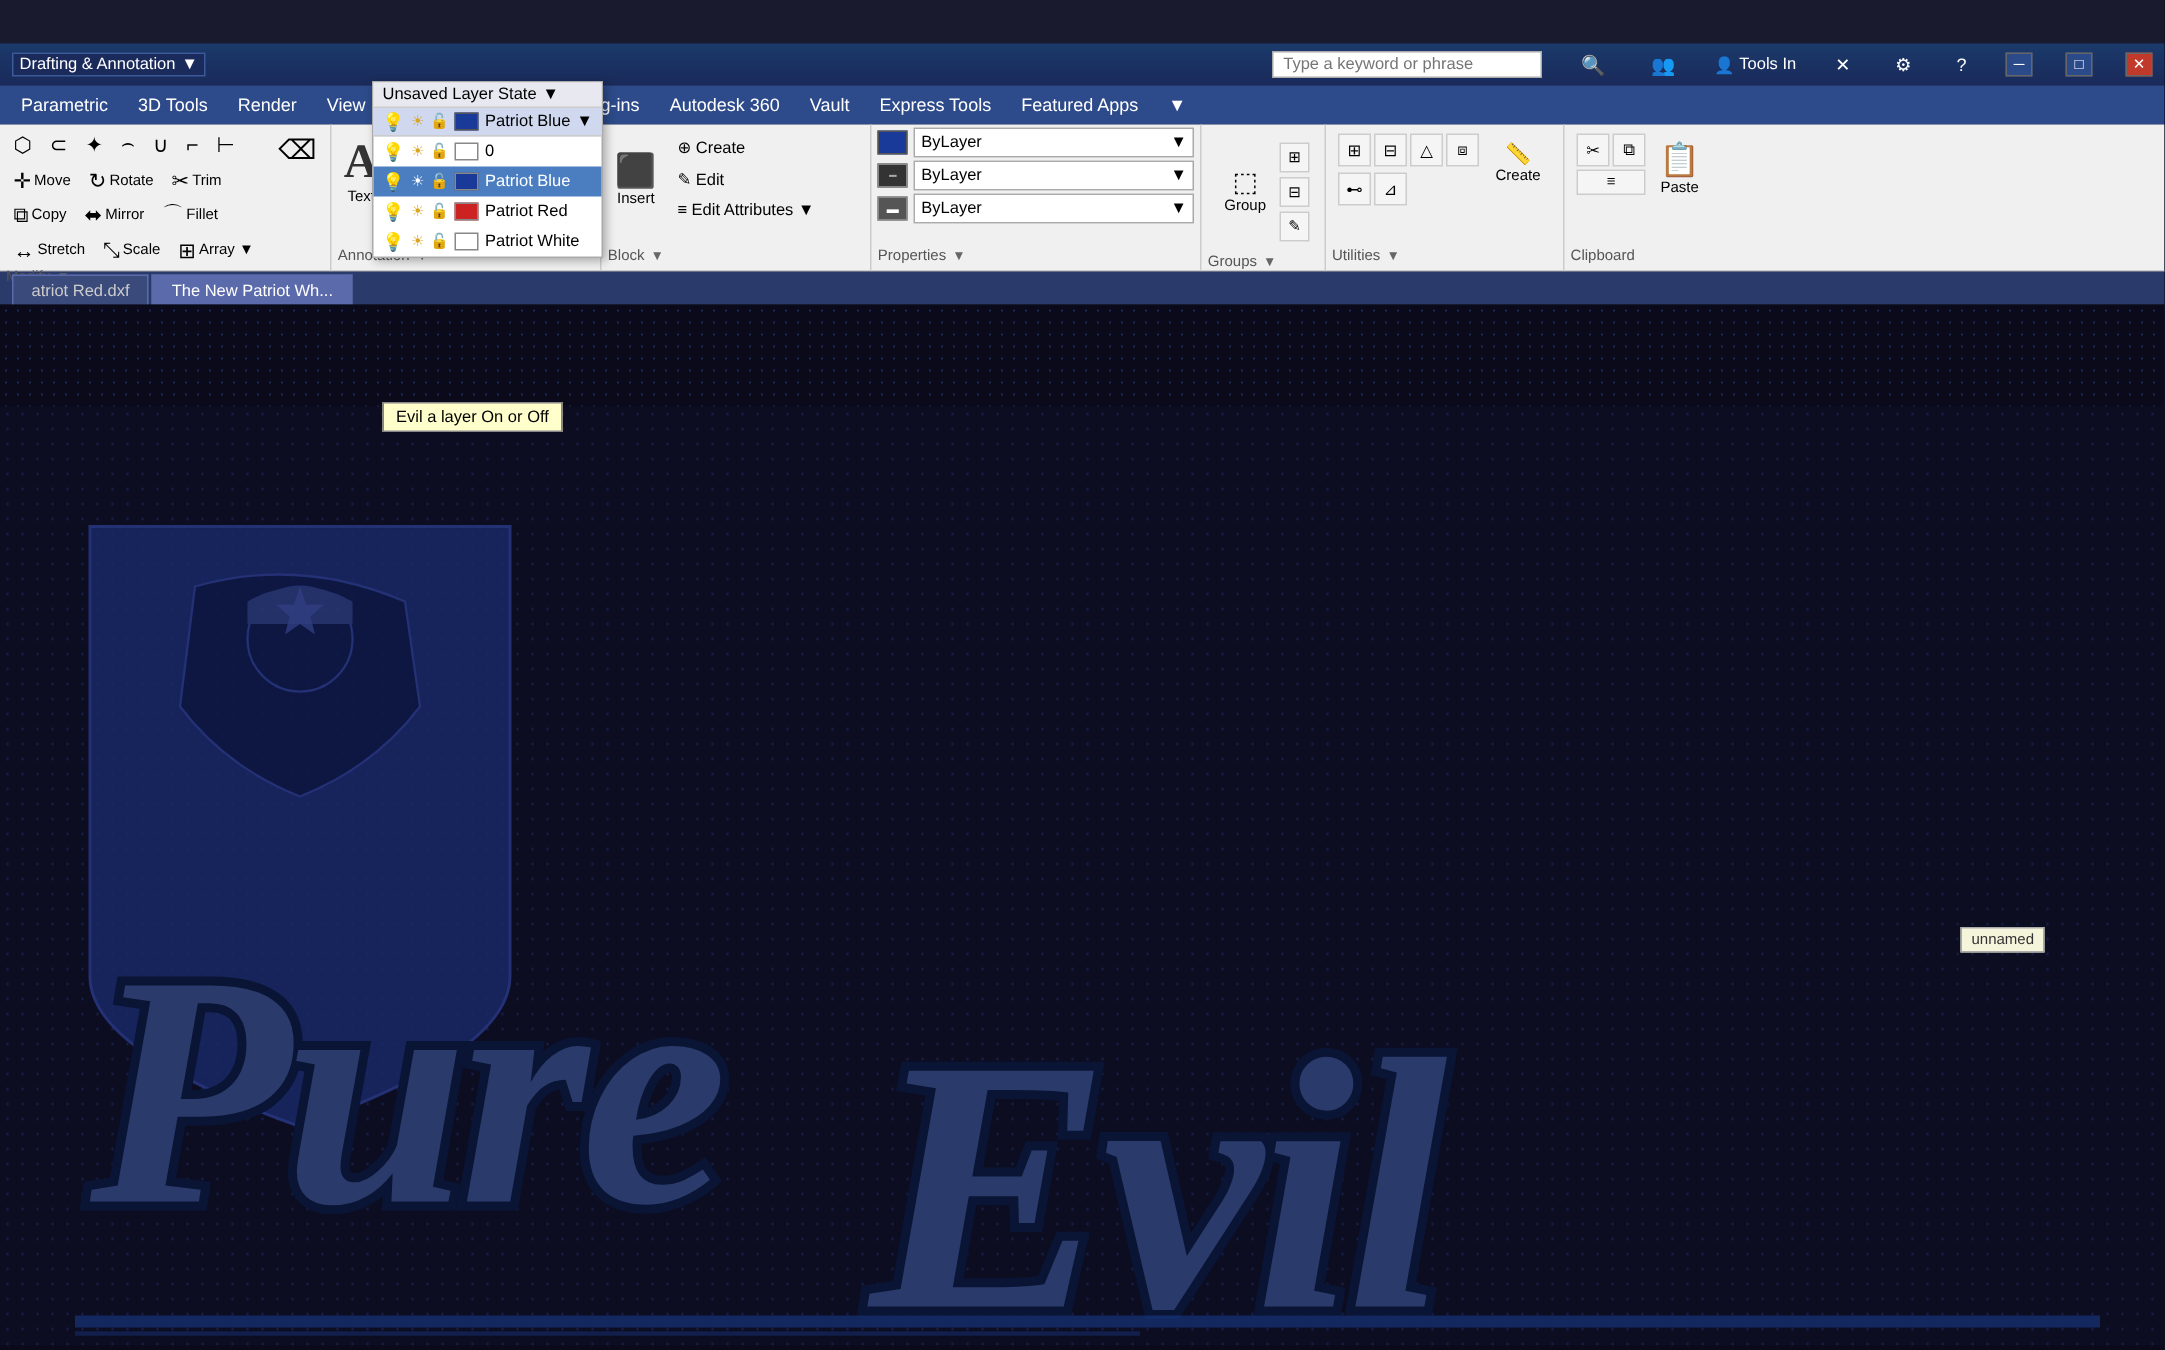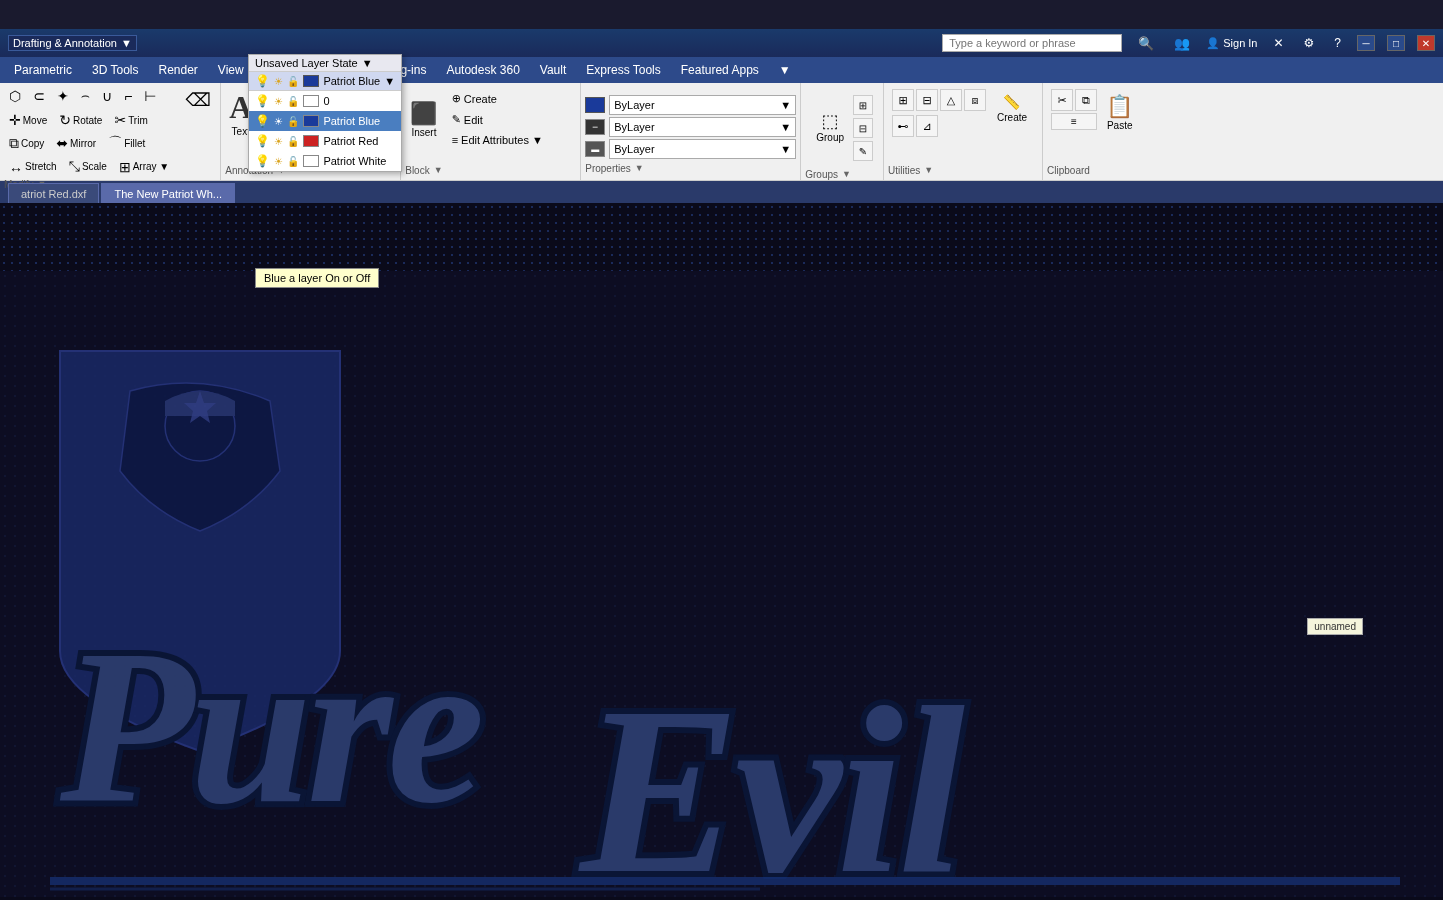--- a/index.html
+++ b/index.html
@@ -12,21 +12,21 @@
       display: flex;
       align-items: center;
       justify-content: space-between;
       padding: 0 8px;
       color: white;
       font-size: 11px;
       margin-top: 29px;
     }
     .title-bar-left { display: flex; align-items: center; gap: 6px; }
     .title-bar-center { flex: 1; text-align: center; color: #fff; font-size: 12px; }
-    .title-bar-right { display: flex; align-items: center; gap: 12px; }
+    .title-bar-right { display: flex; align-items: center; gap: 22px; }
     .title-bar-btn {
       width: 18px; height: 16px;
       border: 1px solid #666;
       background: #2a4a8a;
       color: white;
       font-size: 10px;
       display: flex; align-items: center; justify-content: center;
       cursor: pointer;
     }
     .title-bar-btn.close { background: #c0392b; }
@@ -237,23 +237,24 @@
       border: 1px solid #aaa;
       padding: 2px 6px;
       font-size: 10px;
       color: #333;
     }
 
     
     .properties-section {
       display: flex;
       flex-direction: column;
-      padding: 12px 4px;
+      padding: 2px 4px;
       border-right: 1px solid #ccc;
       min-width: 220px;
+      justify-content: flex-end;
     }
     .prop-row {
       display: flex;
       align-items: center;
       gap: 4px;
       margin-bottom: 2px;
     }
     .prop-dropdown {
       background: white;
       border: 1px solid #aaa;
@@ -334,21 +335,21 @@
       <span>Drafting &amp; Annotation</span>
       <span>▼</span>
     </div>
   </div>
   <div class="title-bar-right">
     <input type="text" class="search-box" placeholder="Type a keyword or phrase" style="">
     <span style="color:white;font-size:13px;margin:0 4px;">🔍</span>
     <span style="color:white;font-size:13px;margin:0 4px;">👥</span>
     <button class="sign-in-btn">
       <span>👤</span>
-      <span>Sign In</span>
+      <span>Tools In</span>
     </button>
     <span style="color:white;margin:0 4px;font-size:12px;">✕</span>
     <span style="color:white;margin:0 4px;font-size:12px;">⚙</span>
     <span style="color:white;margin:0 4px;font-size:12px;">?</span>
     <div class="title-bar-btn">─</div>
     <div class="title-bar-btn">□</div>
     <div class="title-bar-btn close">✕</div>
   </div>
 </div>
 
@@ -631,21 +632,21 @@
       <span class="layer-icon">💡</span>
       <span class="layer-icon" style="color:#daa520;font-size:10px;">☀</span>
       <span class="layer-icon" style="font-size:10px;">🔓</span>
       <div class="layer-color-box" style="background:#ffffff;"></div>
       <span>Patriot White</span>
     </div>
   </div>
 </div>
 
 <div class="tooltip-box">
-  <span>Blue a layer On or Off</span>
+  <span>Evil a layer On or Off</span>
 </div>
 
 <div class="tab-bar">
   <div class="tab">
     <span>atriot Red.dxf</span>
   </div>
   <div class="tab active">
     <span>The New Patriot Wh...</span>
   </div>
 </div>

